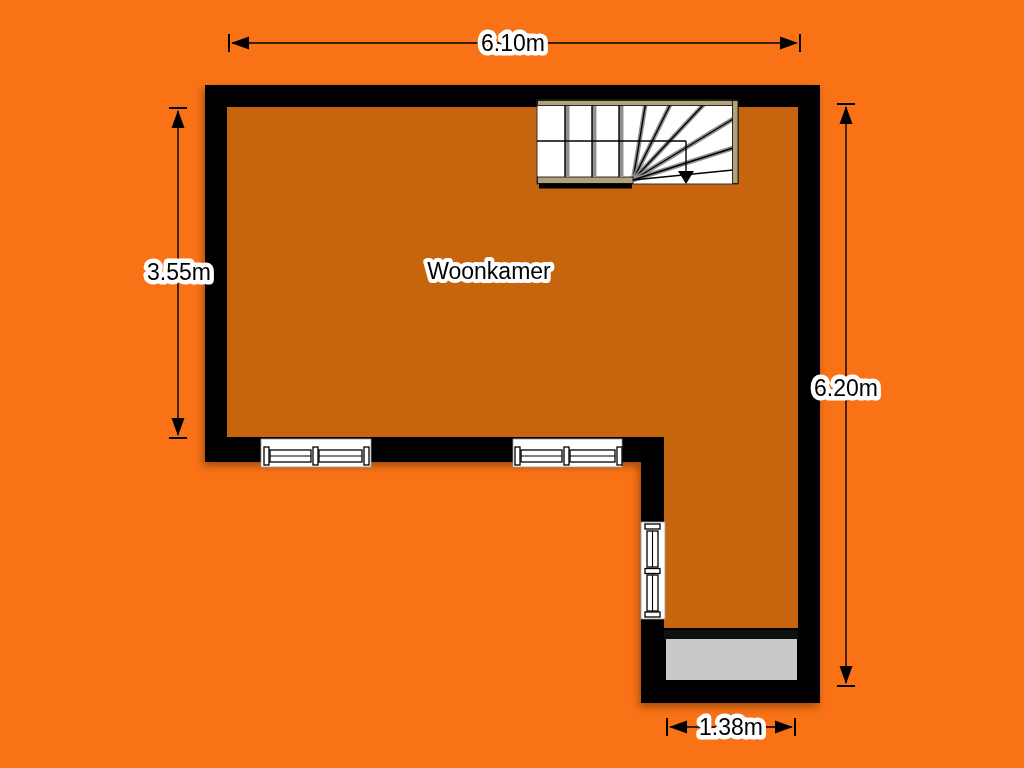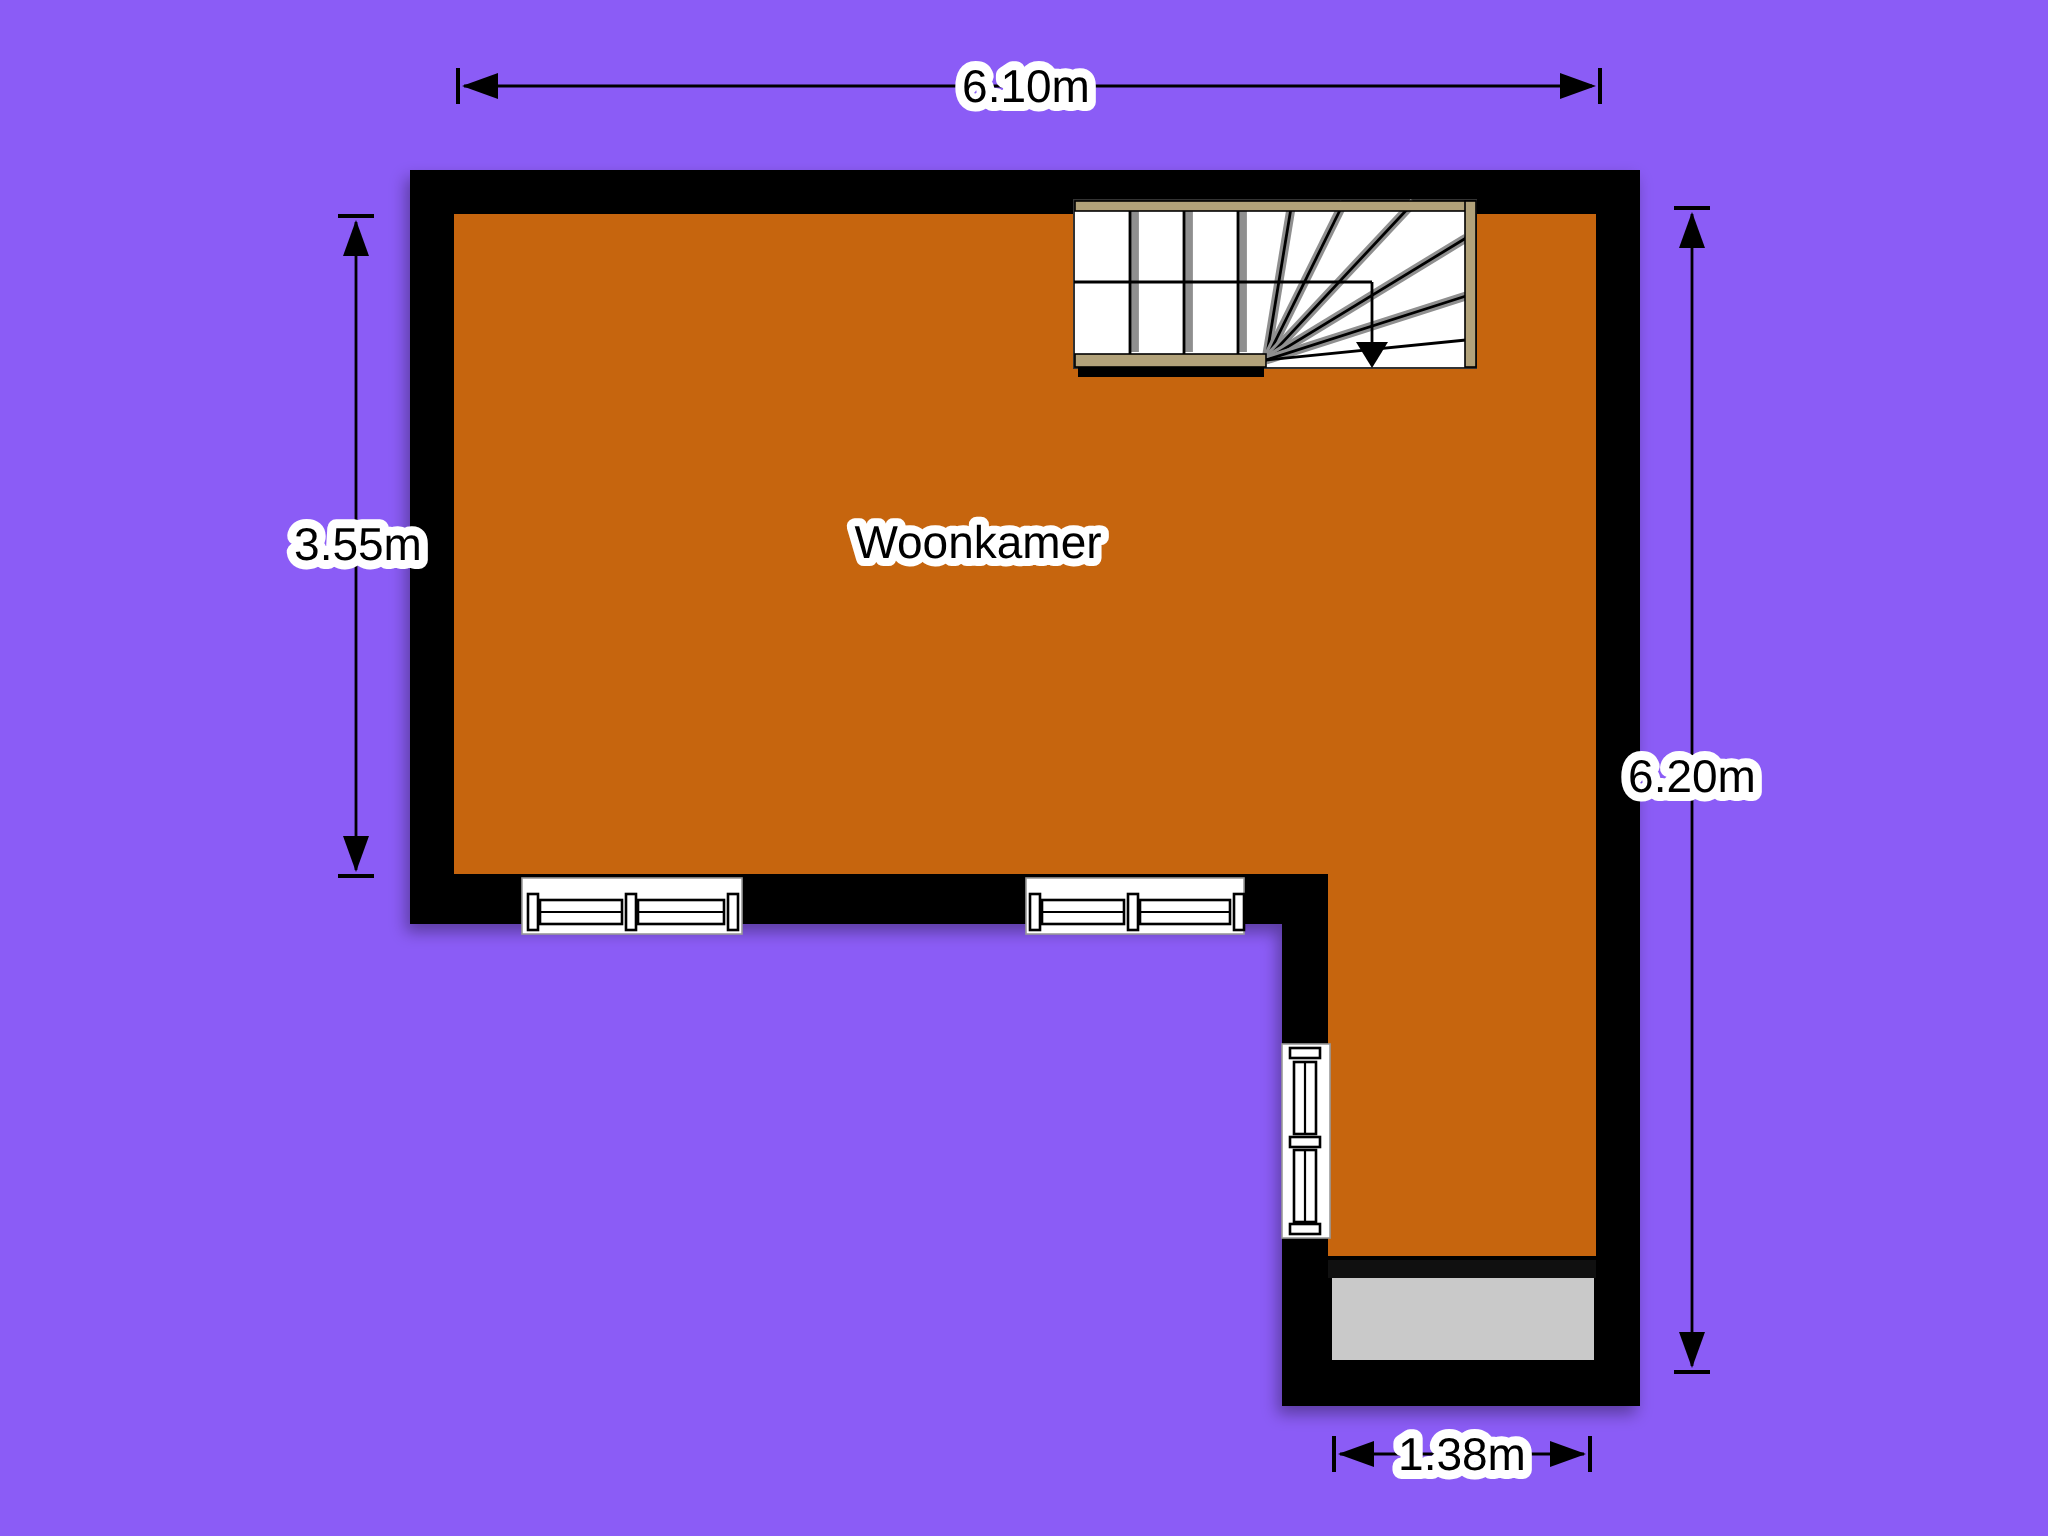--- a/index.html
+++ b/index.html
@@ -1,20 +1,20 @@
 <!DOCTYPE html>
 <html><head>
 <meta charset="utf-8">
 <style>
   html,body { margin:0; padding:0; background:#ffffff; }
   .canvas {
     position: relative;
     width: 1024px;
     height: 768px;
-    background: #8b5cf6;
+    background: #f97316;
     overflow: hidden;
     font-family: "Liberation Sans", sans-serif;
   }
   svg { display:block; }
   .dim-label {
     font-family: "Liberation Sans", sans-serif;
     font-size: 23px;
     fill: #000000;
     stroke: #ffffff;
     stroke-width: 9px;

